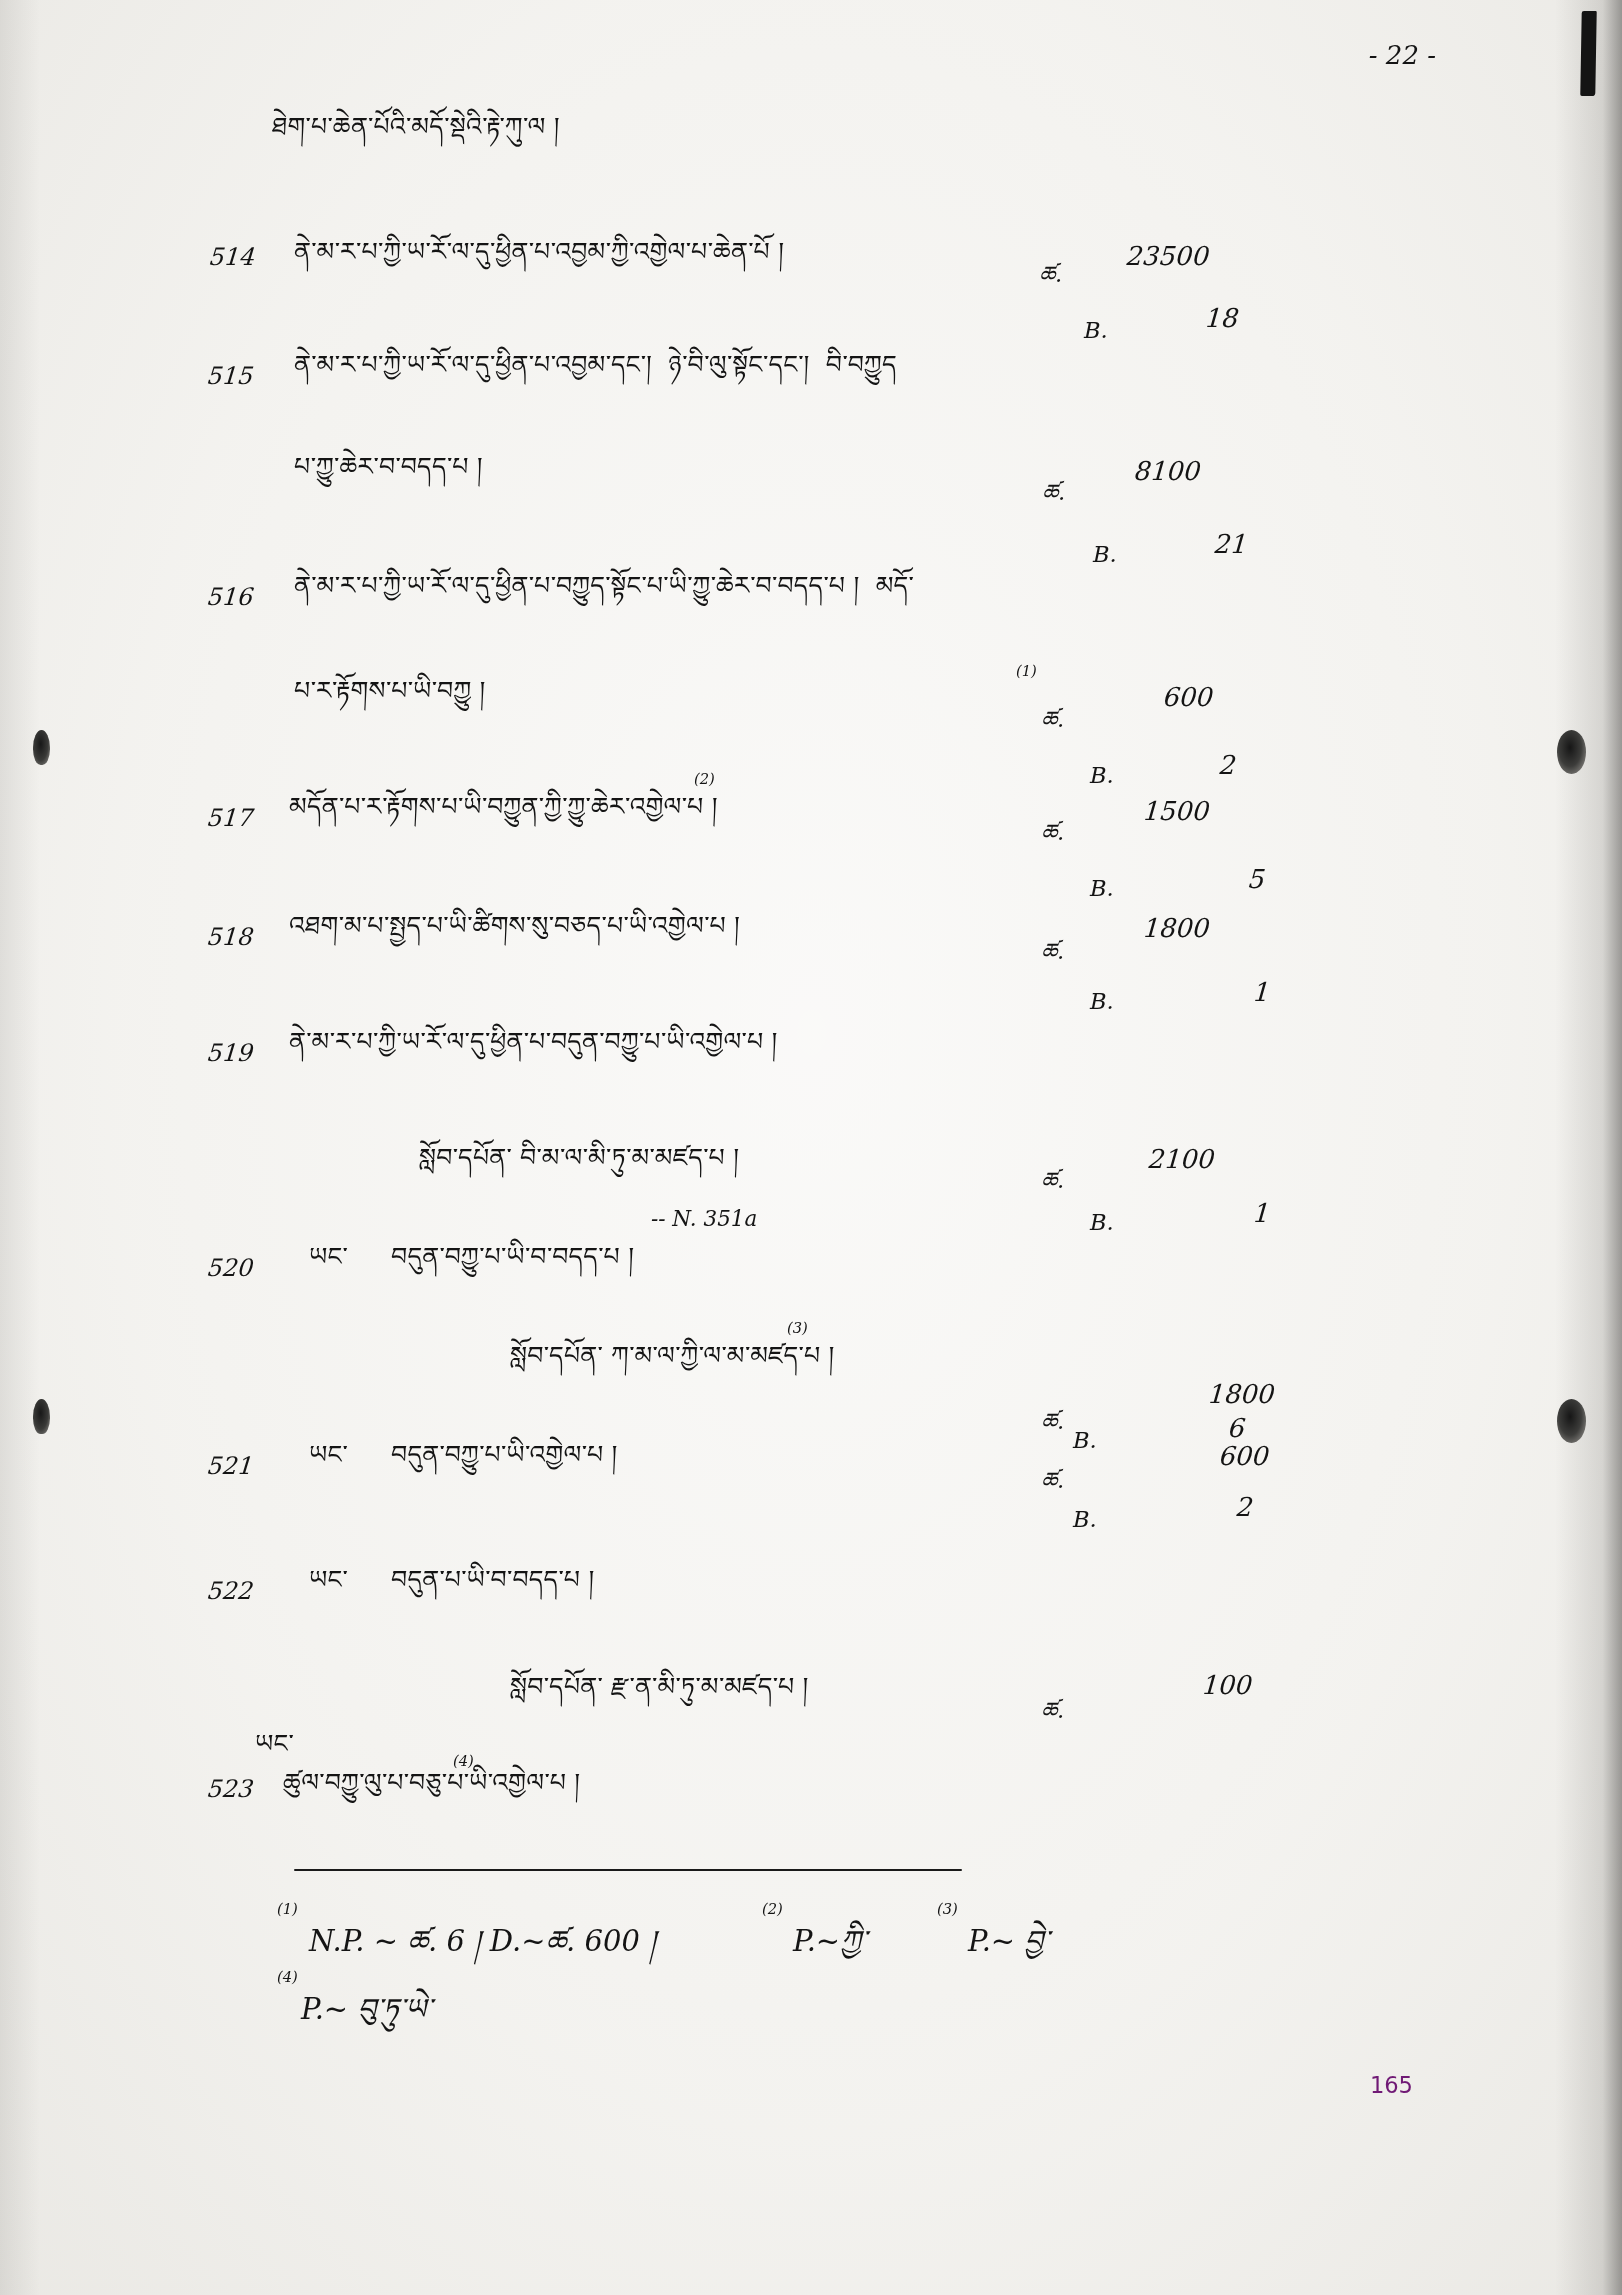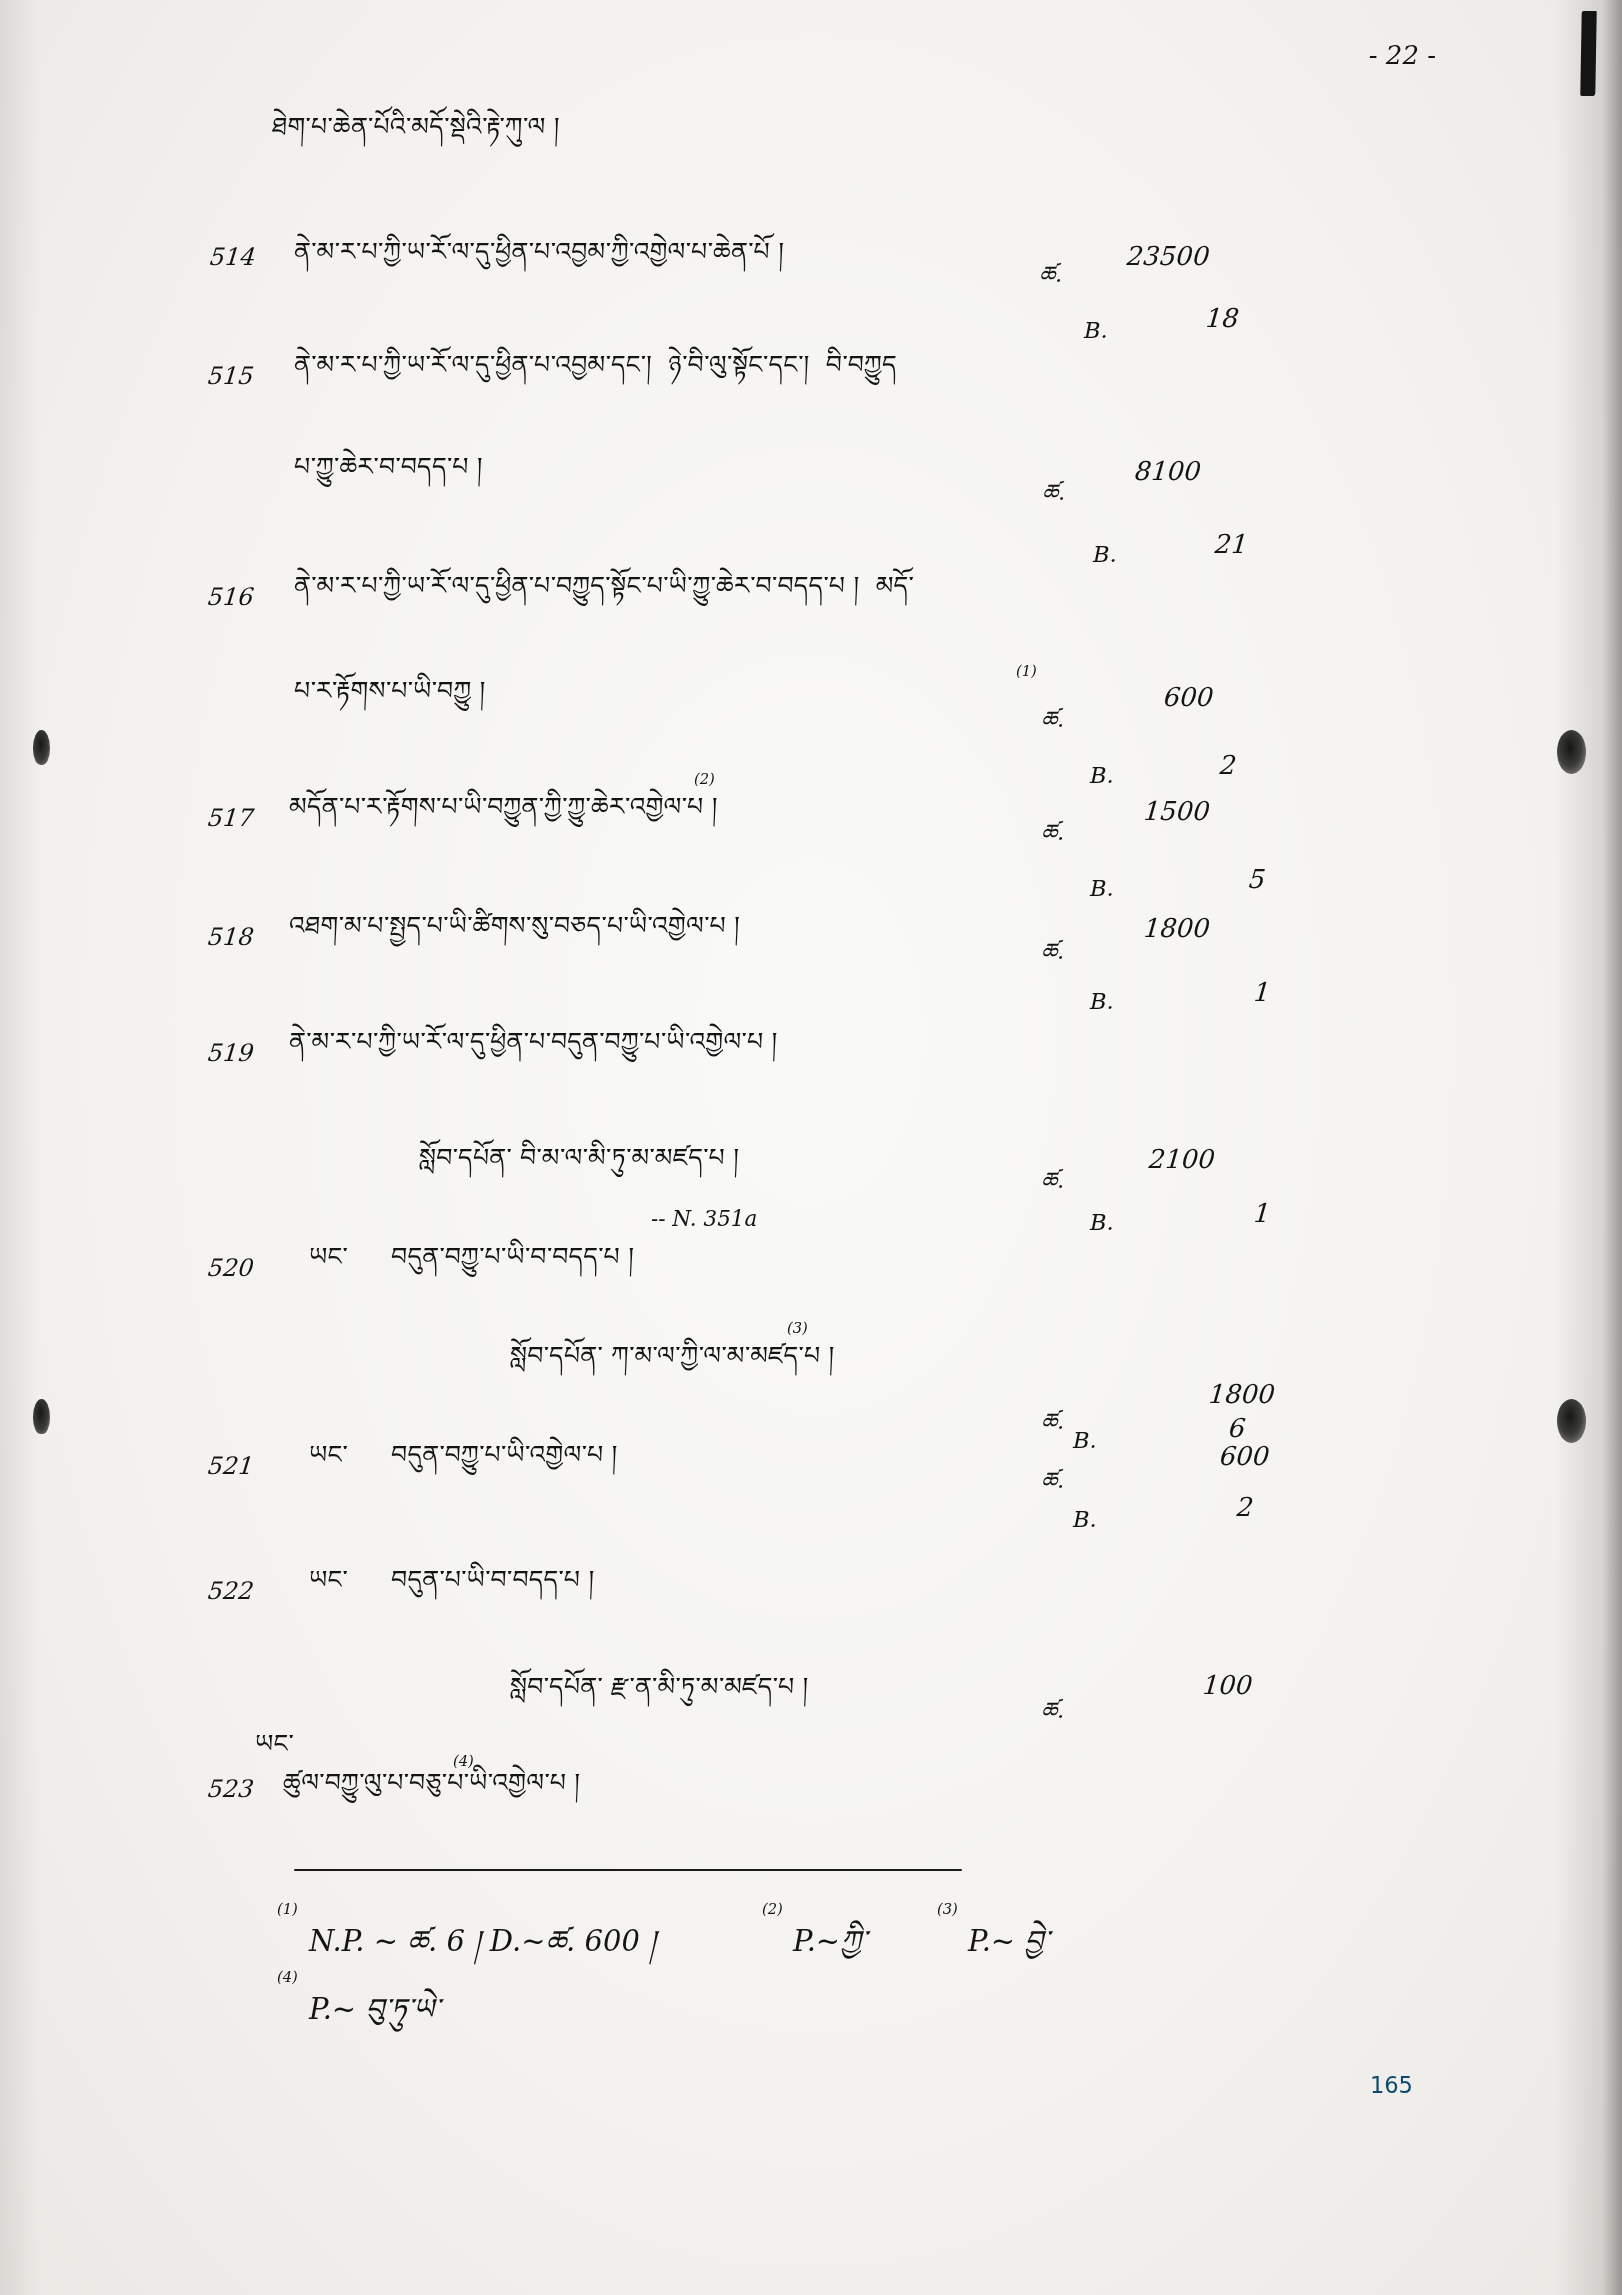--- a/index.html
+++ b/index.html
@@ -106,21 +106,21 @@
     color: #141414;
   }
   .folio {
     font-family: "DejaVu Serif", serif;
     font-size: 26px;
     font-style: italic;
   }
   .pagenum {
     font-family: "DejaVu Sans", sans-serif;
     font-size: 22.6px;
-    color: #0c4a6e;
+    color: #701a75;
   }
   .note {
     font-family: "DejaVu Serif", serif;
     font-size: 29px;
     font-style: italic;
   }
   .abs { position: absolute; }
   .sep-rule {
     position: absolute;
     height: 2.3px;
@@ -242,18 +242,18 @@
   <div class="abs superscript" style="left:277px; top:1900px;">(1)</div>
   <div class="abs note" style="left:309px; top:1908px;">N.P. ~ ཚ. 6 ། D.~ཚ. 600 །</div>
 
   <div class="abs superscript" style="left:762px; top:1900px;">(2)</div>
   <div class="abs note" style="left:793px; top:1908px;">P.~ཀྱི་</div>
 
   <div class="abs superscript" style="left:937px; top:1900px;">(3)</div>
   <div class="abs note" style="left:968px; top:1908px;">P.~ བྱེ་</div>
 
   <div class="abs superscript" style="left:277px; top:1968px;">(4)</div>
-  <div class="abs note" style="left:309px; top:1976px;">P.~ བུ་ཏུ་ཡེ་</div>
+  <div class="abs note" style="left:301px; top:1976px;">P.~ བུ་ཏུ་ཡེ་</div>
 
   <div class="abs pagenum" style="right:210px; top:2072px;">165</div>
 
 </div>
 
 
 </body></html>

